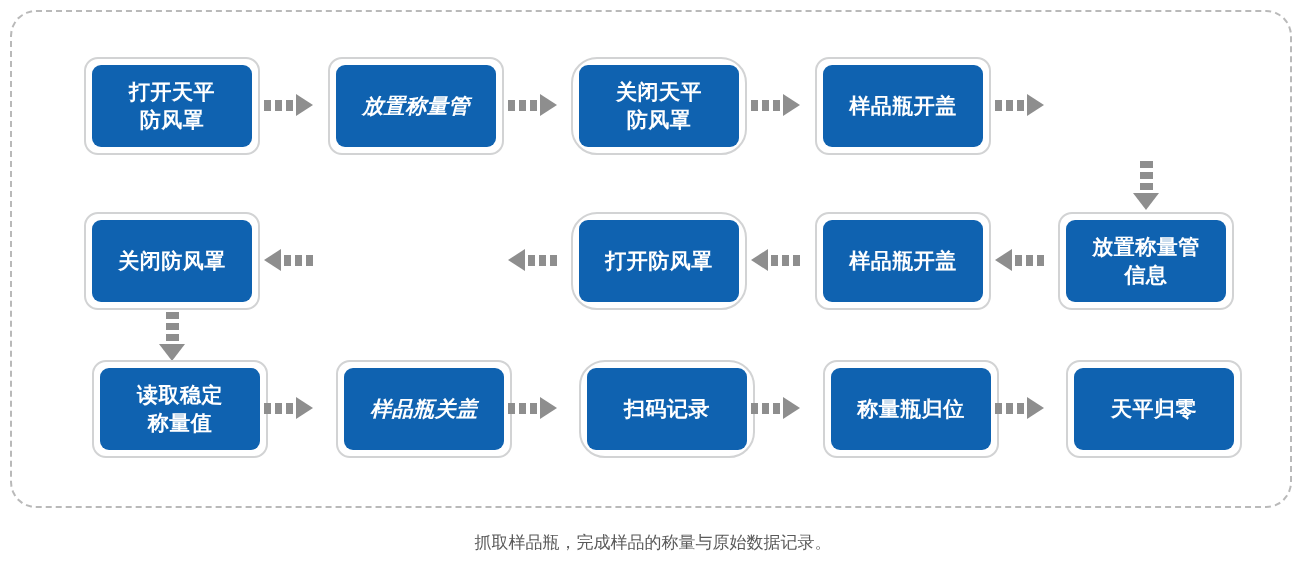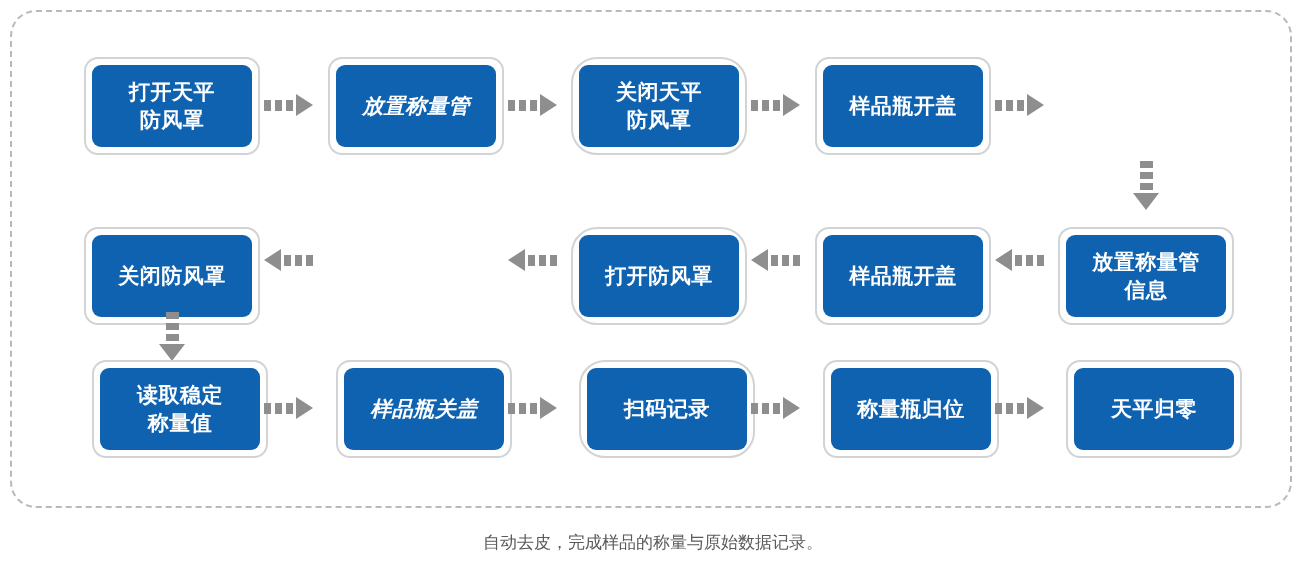--- a/index.html
+++ b/index.html
@@ -44,21 +44,21 @@
 
   .row {
     position: absolute;
     left: 0;
     width: 1306px;
     height: 100px;
     display: flex;
     align-items: center;
   }
   .row-1 { top: 56px; }
-  .row-2 { top: 226px; }
+  .row-2 { top: 211px; }
   .row-3 { top: 359px; margin-left: 8px; }
 
   
   .node {
     position: absolute;
     width: 176px;
     height: 98px;
     box-sizing: border-box;
     border: 2px solid #d2d3d4;
     border-radius: 14px;
@@ -378,15 +378,15 @@
       <div class="dashes">
         <span class="dash"></span>
         <span class="dash"></span>
         <span class="dash"></span>
       </div>
       <span class="head-r"></span>
     </div>
 
   </div>
 
-  <div class="caption">自动去皮，完成样品的称量与原始数据记录。</div>
+  <div class="caption">抓取样品瓶，完成样品的称量与原始数据记录。</div>
 
 </div>
 
 </body></html>

